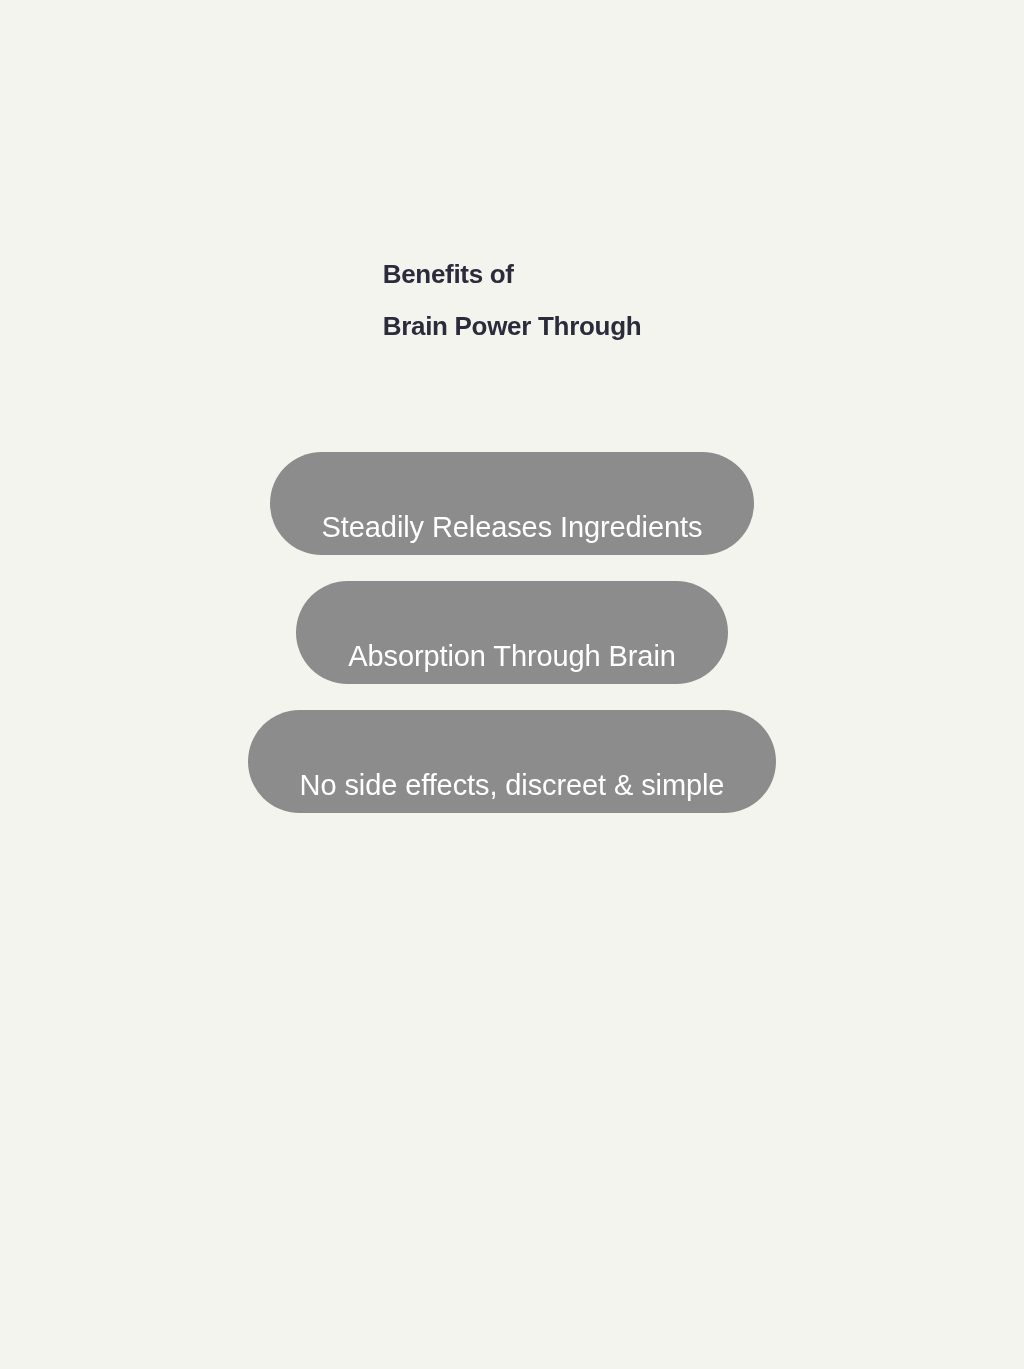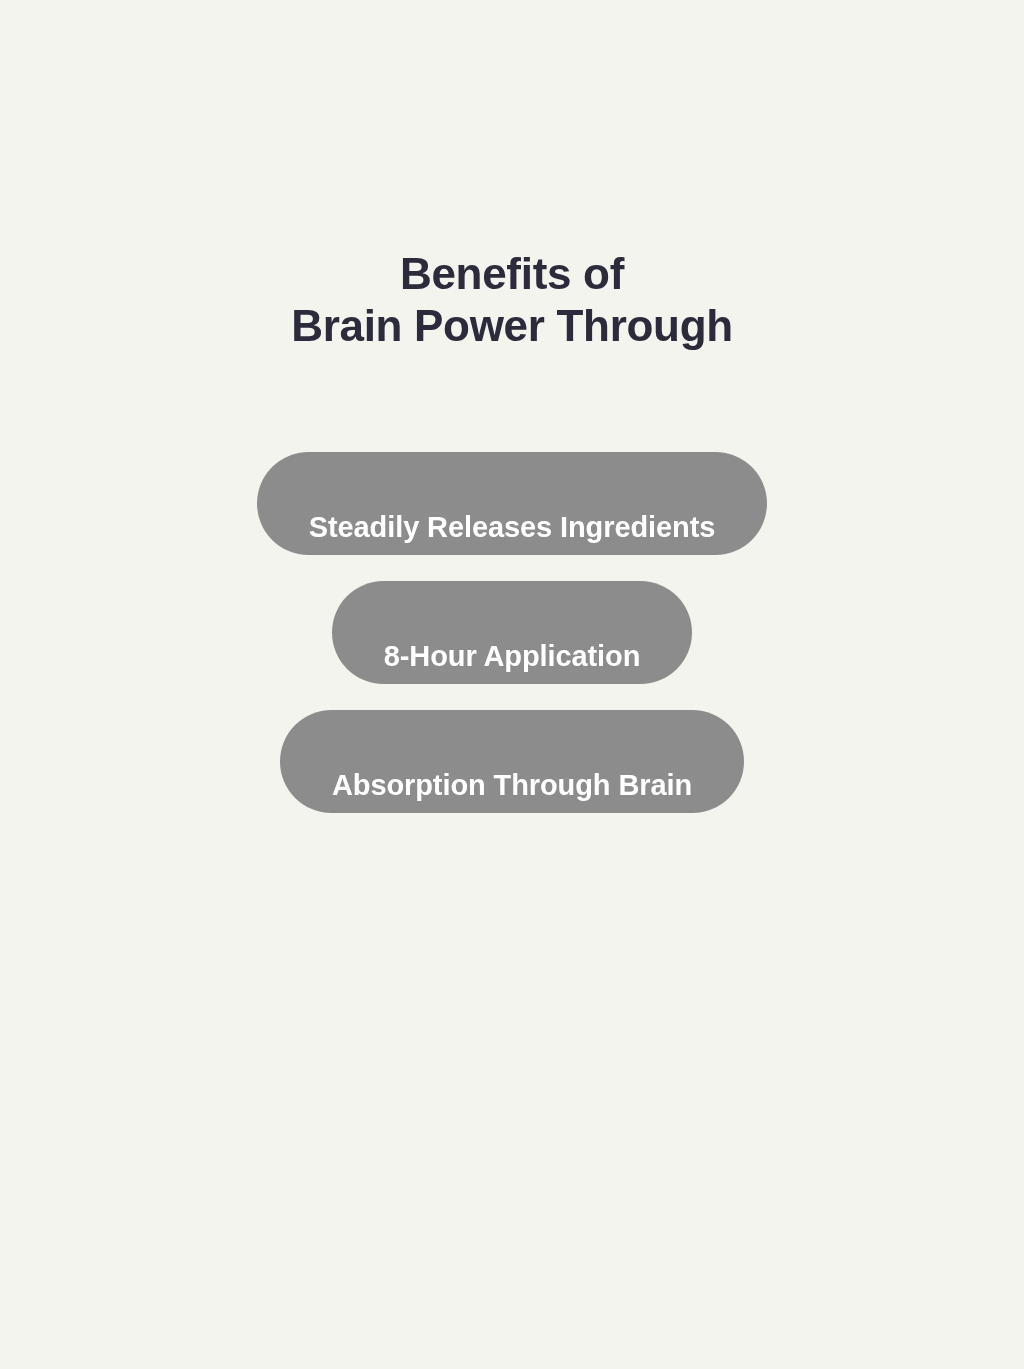--- a/index.html
+++ b/index.html
@@ -21,23 +21,23 @@
     background: #f4f4ef;
     display: flex;
     flex-direction: column;
     align-items: center;
     box-sizing: border-box;
   }
 
   
   .title-block {
     margin-top: 248px;
-    text-align: center;
+    text-align: left;
     color: #2b2b3c;
-    font-size: 44px;
+    font-size: 26px;
     font-weight: bold;
     line-height: 52px;
     letter-spacing: -0.3px;
   }
 
   .title-line {
     display: block;
     white-space: nowrap;
   }
 
@@ -63,21 +63,21 @@
     margin-bottom: 26px;
     white-space: nowrap;
   }
 
   .pill:last-child {
     margin-bottom: 0;
   }
 
   .pill-label {
     font-size: 29px;
-    font-weight: bold;
+    font-weight: normal;
     letter-spacing: -0.1px;
     line-height: 1;
     margin-top: 47px;
   }
 </style>
 </head>
 <body>
 
 <div class="infographic">
 
@@ -85,24 +85,24 @@
     <span class="title-line">Benefits of</span>
     <span class="title-line">Brain Power Through</span>
   </div>
 
   <div class="pill-stack">
 
     <div class="pill">
       <span class="pill-label">Steadily Releases Ingredients</span>
     </div>
 
-    <div class="pill">
-      <span class="pill-label">8-Hour Application</span>
-    </div>
 
     <div class="pill">
       <span class="pill-label">Absorption Through Brain</span>
     </div>
 
 
+    <div class="pill">
+      <span class="pill-label">No side effects, discreet &amp; simple</span>
+    </div>
 
   </div>
 </div>
 
 </body></html>

